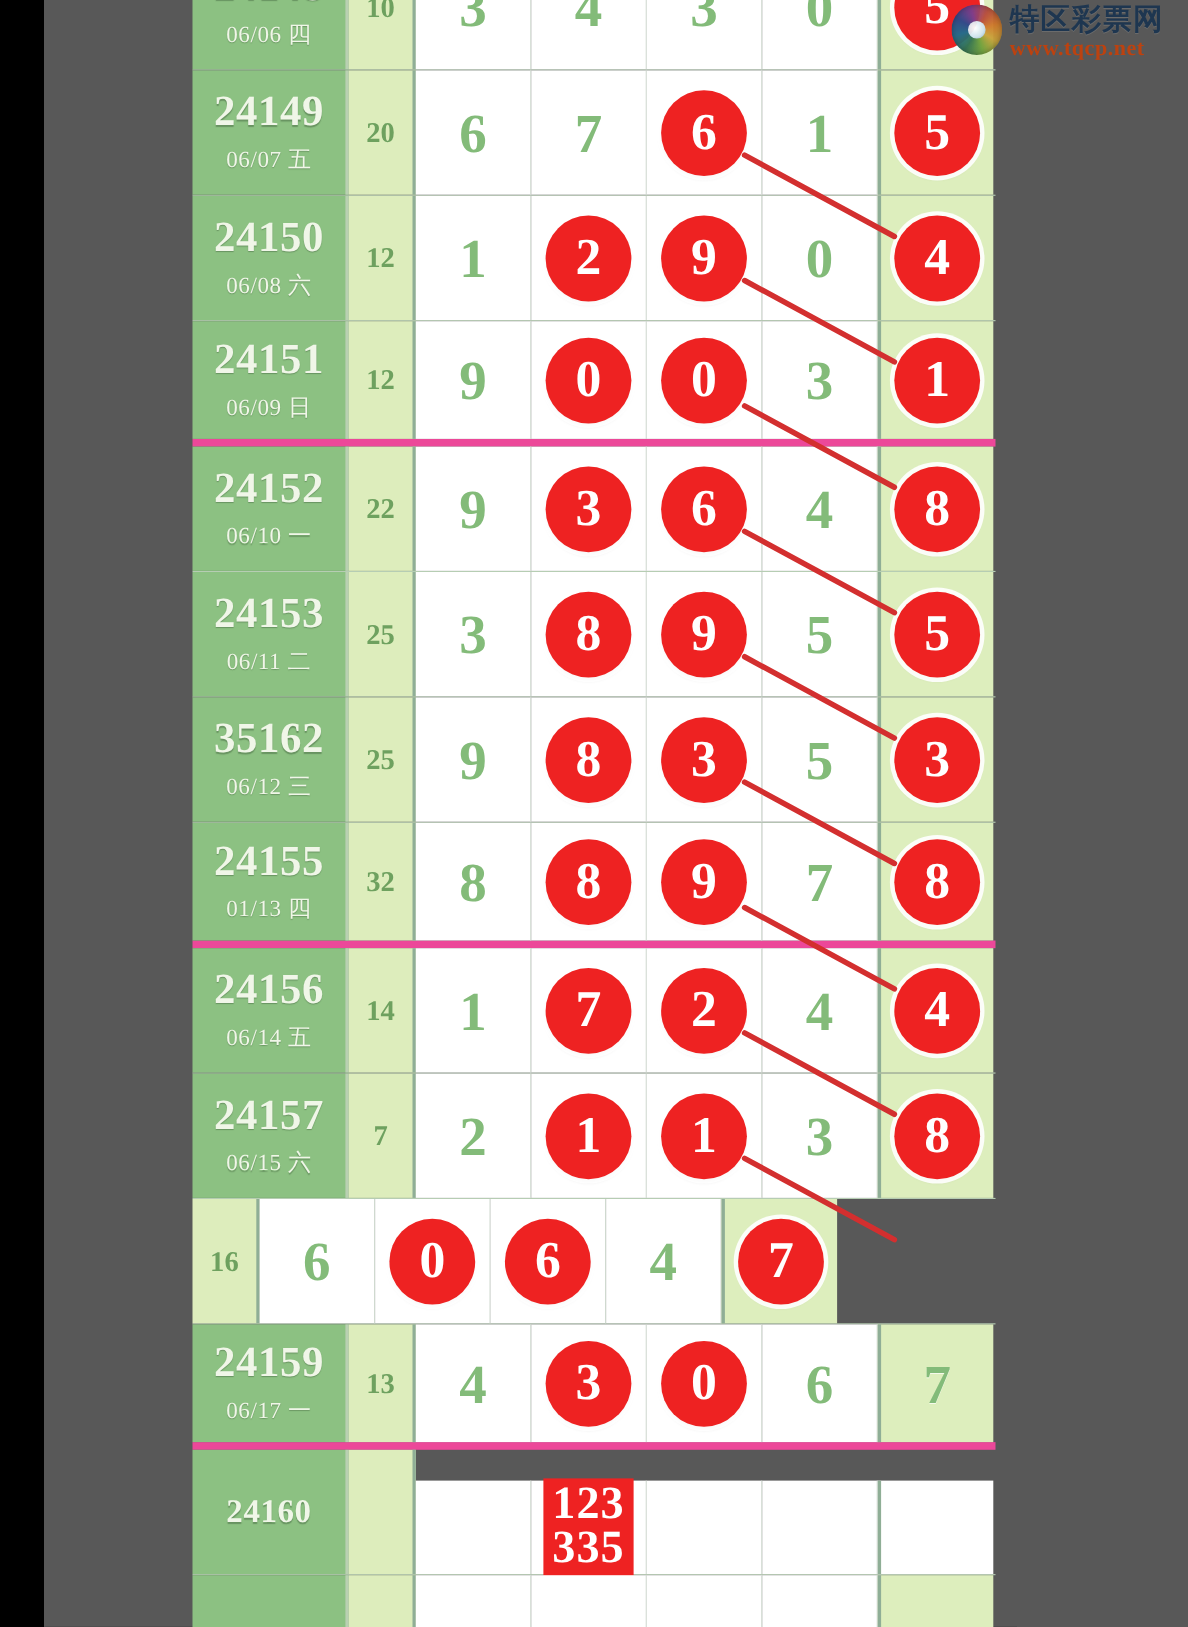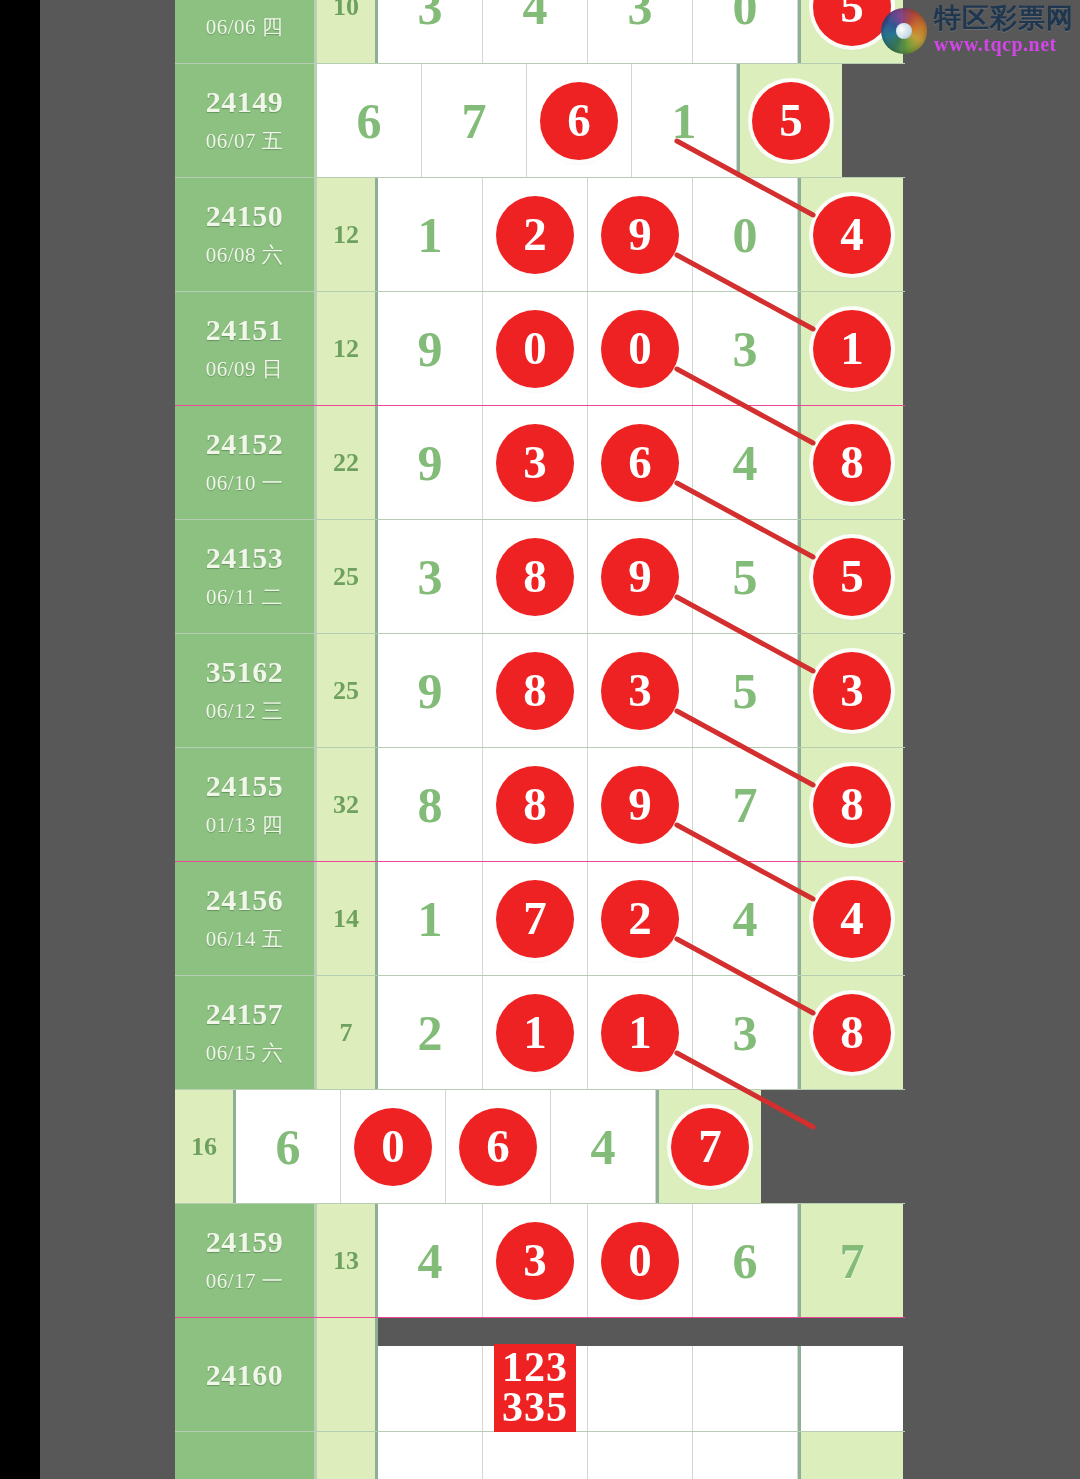--- a/index.html
+++ b/index.html
@@ -12,50 +12,50 @@
   }
   #root{
     position:absolute;inset:0;
     background:#000;
   }
   .gray-bg{
     position:absolute;left:40px;top:0;width:1040px;height:1479px;
     background:#585858;
   }
   .watermark{
-    position:absolute;right:6px;top:4px;
-    display:flex;align-items:flex-end;gap:7px;
+    position:absolute;right:22px;top:4px;
+    display:flex;align-items:flex-start;gap:7px;
     z-index:40;opacity:.95;
   }
   .wm-logo{width:46px;height:46px;border-radius:50%;position:relative;flex:0 0 auto;
     background:
       radial-gradient(circle at 52% 48%, #f6f2e6 0 10%, rgba(246,242,230,0) 11%),
       conic-gradient(from 210deg,#2f6f4f,#1f6f8f,#2b4d8f,#7b3f8f,#b84a3a,#d07a2a,#c9a23a,#6fa03a,#2f6f4f);
     box-shadow:inset 0 0 6px rgba(0,0,0,.35);
   }
   .wm-logo:after{content:"";position:absolute;left:33%;top:33%;width:34%;height:34%;border-radius:50%;
     background:radial-gradient(circle at 40% 40%,#ffffff,#cfe3ef 60%,#7fa6bd);}
   .wm-text{display:flex;flex-direction:column;line-height:1;}
   .wm-cn{font-family:"DejaVu Sans", sans-serif;font-weight:bold;font-size:27px;color:#1b3550;letter-spacing:1px;
     text-shadow:0 1px 0 rgba(255,255,255,.12);}
-  .wm-url{font-family:"Liberation Serif", serif;font-size:20px;color:#d946ef;letter-spacing:.5px;margin-top:3px;font-weight:bold;}
+  .wm-url{font-family:"Liberation Serif", serif;font-size:20px;color:#c2410c;letter-spacing:.5px;margin-top:3px;font-weight:bold;}
   .grid{position:absolute;left:175px;top:-50px;width:730px;z-index:5;}
   .row{
     display:flex;height:114px;width:730px;
     box-sizing:border-box;
     border-bottom:1px solid #b6cdb3;
   }
-  .row.group-end{border-bottom:1px solid #ec4899;text-align:center;}
+  .row.group-end{border-bottom:7px solid #ec4899;text-align:center;}
   .c-issue{
     width:142px;flex:0 0 142px;background:#8cc182;
     display:flex;flex-direction:column;align-items:center;justify-content:center;
     color:#f0f6e8;box-sizing:border-box;
     border-right:3px solid #b9d0b2;
   }
-  .c-issue .iss{font-size:30px;font-weight:bold;letter-spacing:.5px;
+  .c-issue .iss{font-size:39px;font-weight:bold;letter-spacing:.5px;
     text-shadow:0 1px 1px rgba(60,90,55,.45);line-height:1.05;}
   .c-issue .dt{font-size:21px;margin-top:9px;letter-spacing:.5px;
     text-shadow:0 1px 1px rgba(60,90,55,.4);}
   .c-sum{
     width:61px;flex:0 0 61px;background:#ddedbc;
     display:flex;align-items:center;justify-content:center;
     color:#6ea15f;font-size:26px;font-weight:bold;box-sizing:border-box;
     border-right:3px solid #8fae96;
   }
   .c-num{
@@ -121,20 +121,21 @@
         </div>
         <div class="c-num last">
           <div class="ball">5</div>
         </div>
       </div>
       <div class="row">
         <div class="c-issue">
           <div class="iss">24149</div>
           <div class="dt">06/07 五</div>
         </div>
+        <div class="c-sum">20</div>
         <div class="c-num">
           <div class="plain">6</div>
         </div>
         <div class="c-num">
           <div class="plain">7</div>
         </div>
         <div class="c-num">
           <div class="ball">6</div>
         </div>
         <div class="c-num">

